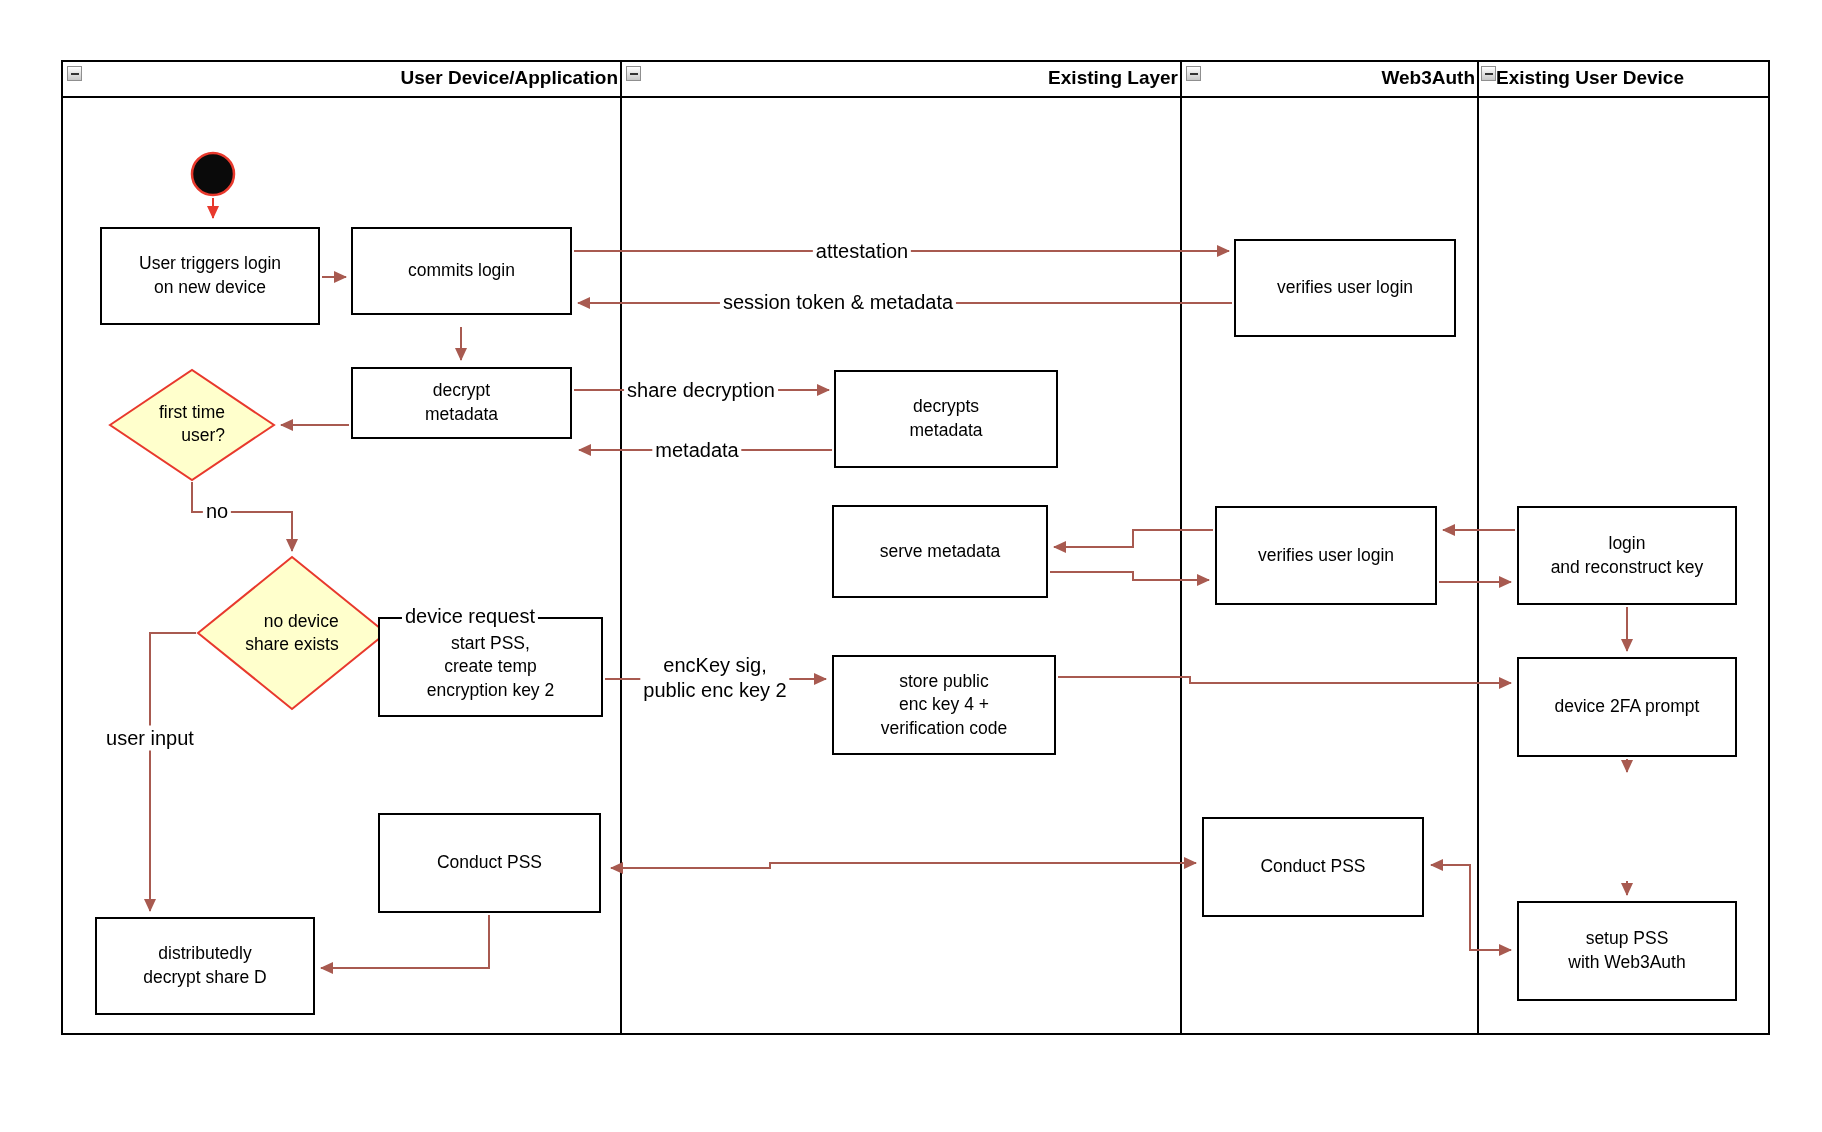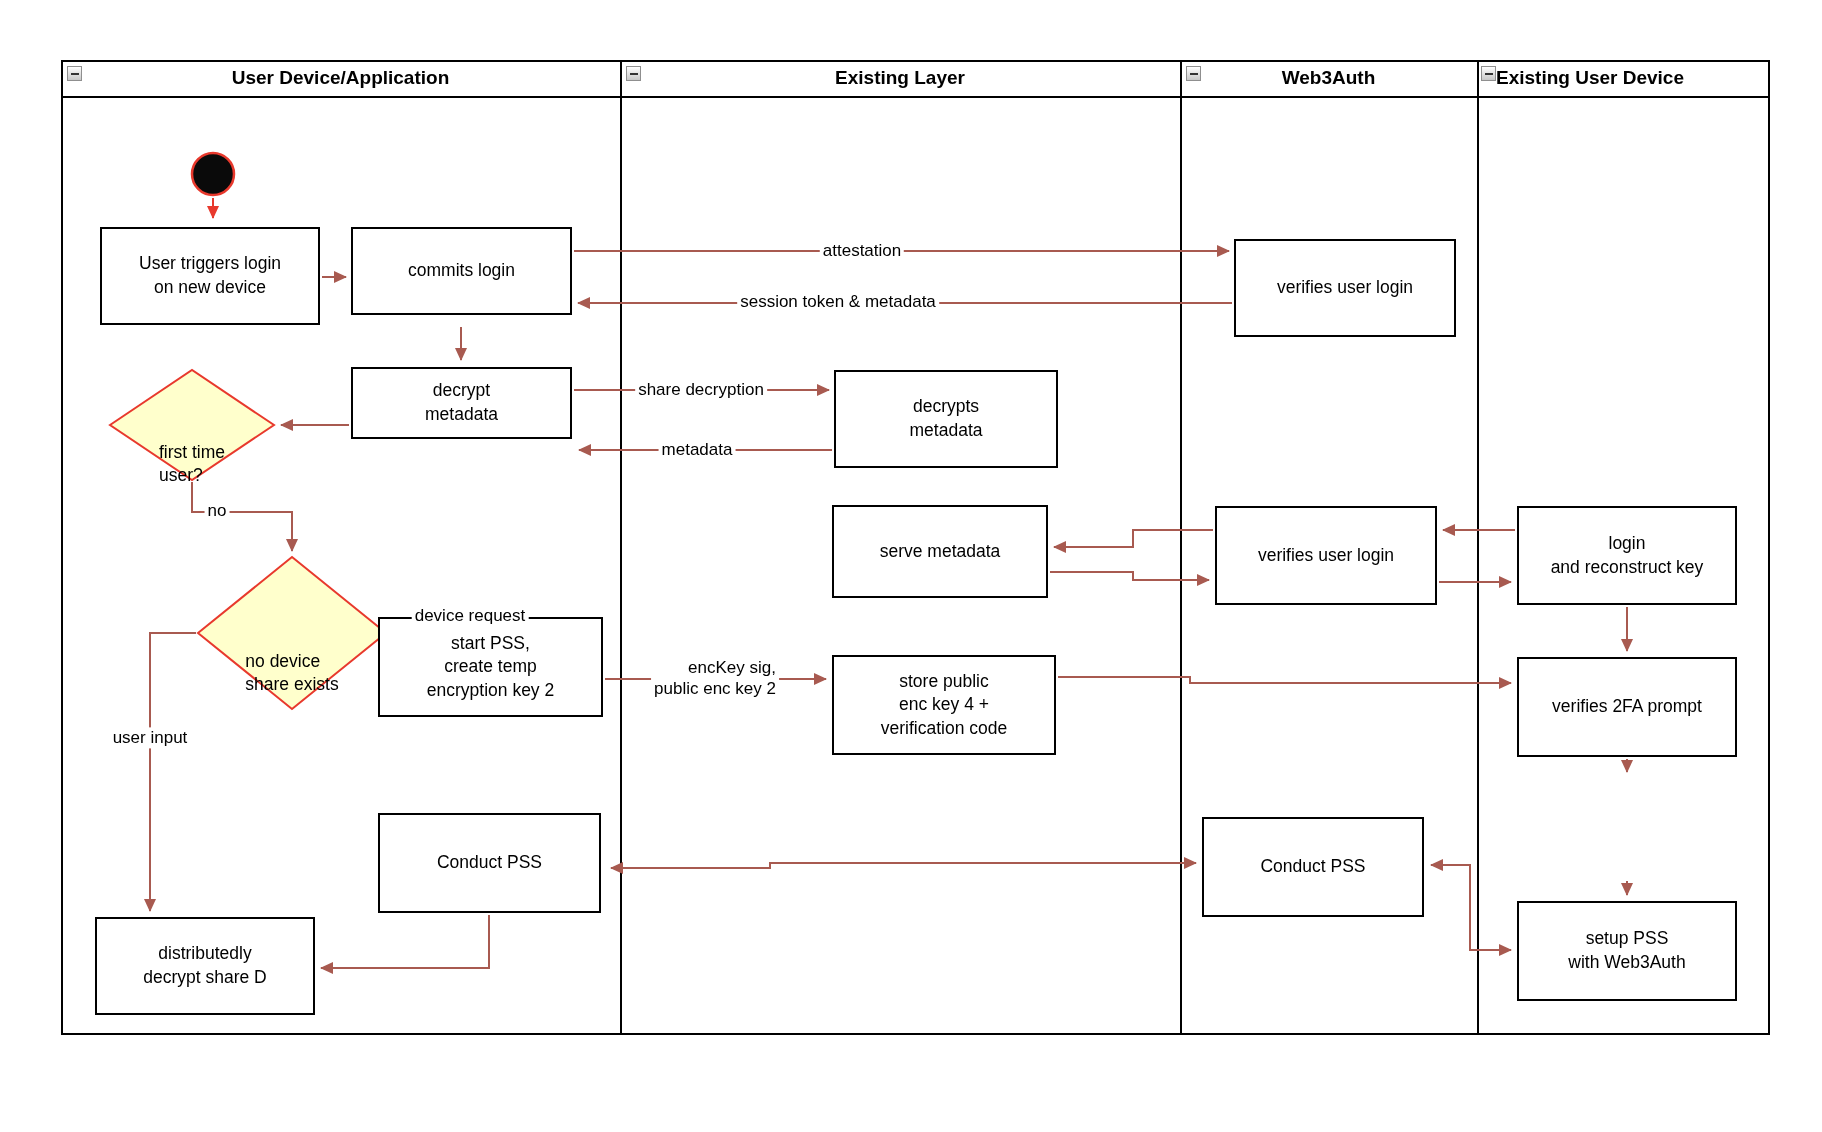--- a/index.html
+++ b/index.html
@@ -3,34 +3,34 @@
 <meta charset="utf-8">
 <style>
   html,body{margin:0;padding:0;background:#ffffff;}
   #canvas{position:relative;width:1822px;height:1132px;background:#ffffff;
           font-family:"Liberation Sans", sans-serif;color:#000;overflow:hidden;}
   .frame{position:absolute;left:61px;top:60px;width:1709px;height:975px;
          border:2px solid #000;box-sizing:border-box;}
   .vline{position:absolute;top:60px;height:975px;width:2px;background:#000;}
   .hline{position:absolute;left:61px;top:96px;width:1709px;height:2px;background:#000;}
   .lane-title{position:absolute;top:60px;height:36px;display:flex;align-items:center;
-              justify-content:center;font-weight:bold;font-size:19px;}
+              justify-content:flex-end;font-weight:bold;font-size:19px;}
   .collapse{position:absolute;width:15px;height:15px;border:1px solid #8f8f8f;
             background:linear-gradient(#ffffff,#c8c8c8);box-sizing:border-box;
             display:flex;align-items:center;justify-content:center;}
   .collapse .bar{width:8px;height:2px;background:#333;}
   .node{position:absolute;background:#fff;border:2px solid #000;box-sizing:border-box;
         display:flex;align-items:center;justify-content:center;text-align:center;
         font-size:17.5px;line-height:1.35;white-space:pre-line;}
   svg.layer{position:absolute;left:0;top:0;pointer-events:none;}
   .elabel{position:absolute;transform:translate(-50%,-50%);background:#fff;
-          font-size:17px;line-height:1.25;text-align:right;white-space:pre-line;
+          font-size:20px;line-height:1.25;text-align:center;white-space:pre-line;
           padding:0 3px;}
   .dlabel{position:absolute;transform:translate(-50%,-50%);font-size:17.5px;
-          line-height:1.3;text-align:left;white-space:pre-line;background:transparent;margin-top:40px;}
+          line-height:1.3;text-align:right;white-space:pre-line;background:transparent;}
 </style>
 </head>
 <body>
 
 <div id="canvas">
 
   <div class="frame"></div>
   <div class="hline"></div>
   <div class="vline" style="left:620px"></div>
   <div class="vline" style="left:1180px"></div>
@@ -120,21 +120,21 @@
   <div class="node" style="left:832px;top:505px;width:216px;height:93px">serve metadata</div>
   <div class="node" style="left:1215px;top:506px;width:222px;height:99px">verifies user login</div>
   <div class="node" style="left:1517px;top:506px;width:220px;height:99px">login
 and reconstruct key</div>
   <div class="node" style="left:378px;top:617px;width:225px;height:100px">start PSS,
 create temp
 encryption key 2</div>
   <div class="node" style="left:832px;top:655px;width:224px;height:100px">store public
 enc key 4 +
 verification code</div>
-  <div class="node" style="left:1517px;top:657px;width:220px;height:100px">verifies 2FA prompt</div>
+  <div class="node" style="left:1517px;top:657px;width:220px;height:100px">device 2FA prompt</div>
   <div class="node" style="left:378px;top:813px;width:223px;height:100px">Conduct PSS</div>
   <div class="node" style="left:1202px;top:817px;width:222px;height:100px">Conduct PSS</div>
   <div class="node" style="left:1517px;top:901px;width:220px;height:100px">setup PSS
 with Web3Auth</div>
   <div class="node" style="left:95px;top:917px;width:220px;height:98px">distributedly
 decrypt share D</div>
 
   <div class="elabel" style="left:862px;top:251px">attestation</div>
   <div class="elabel" style="left:838px;top:302px">session token &amp; metadata</div>
   <div class="elabel" style="left:701px;top:390px">share decryption</div>

